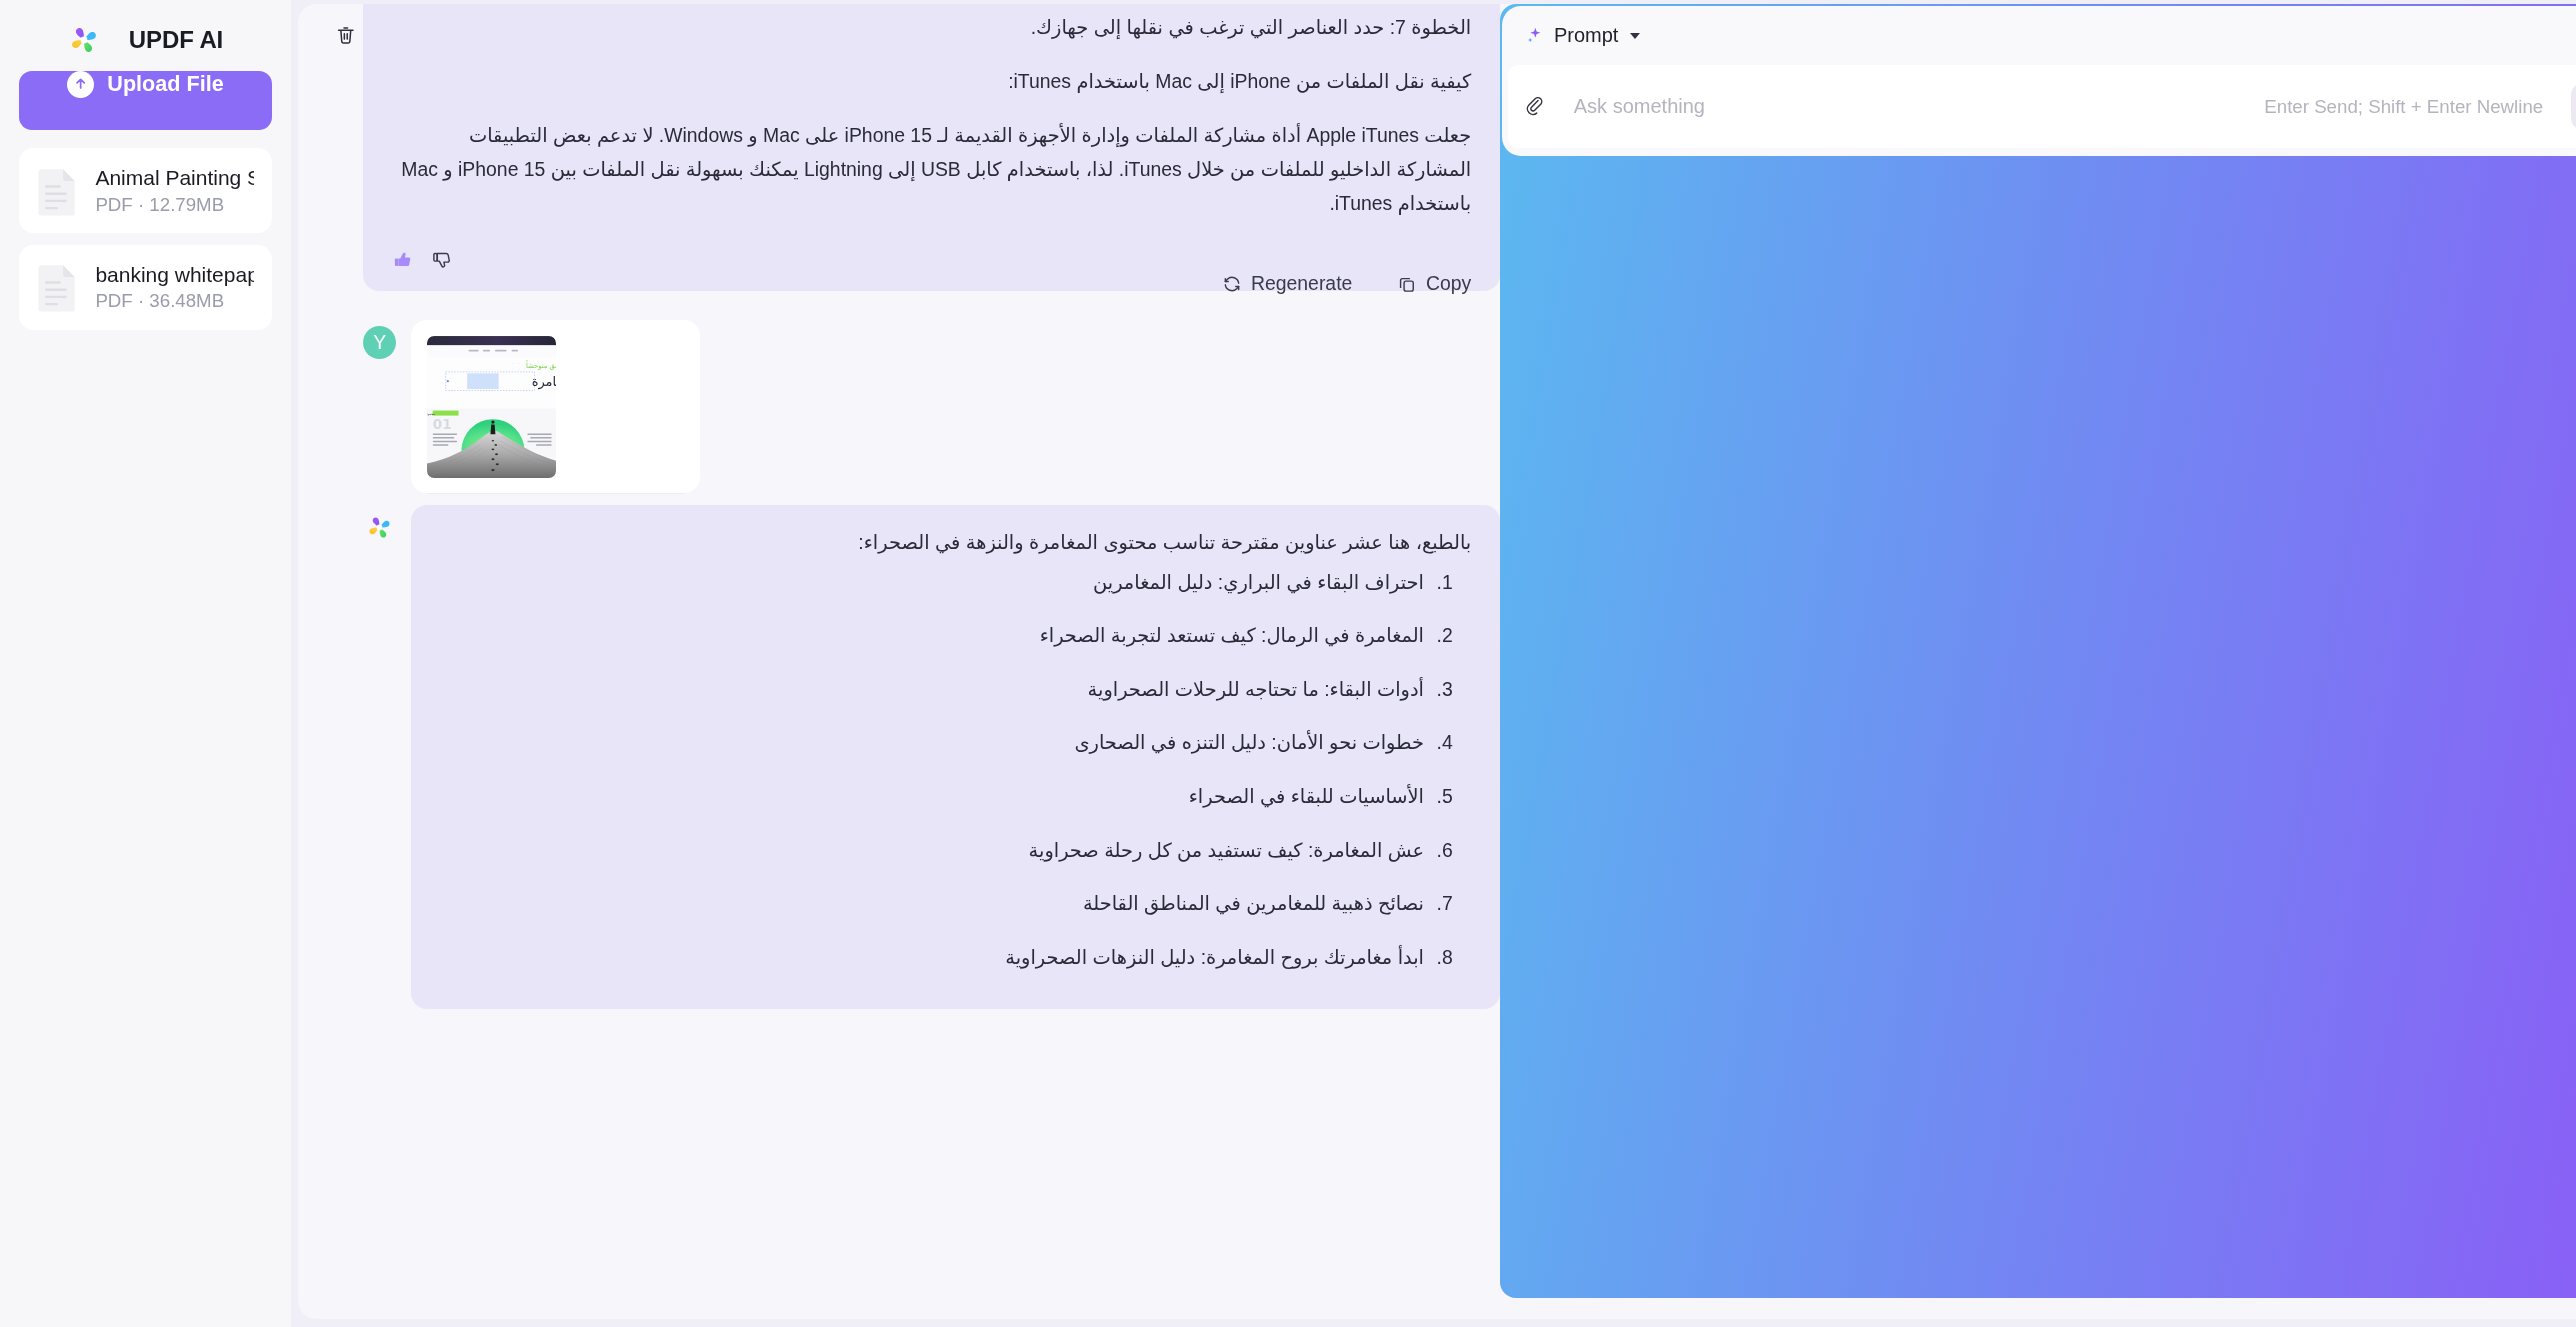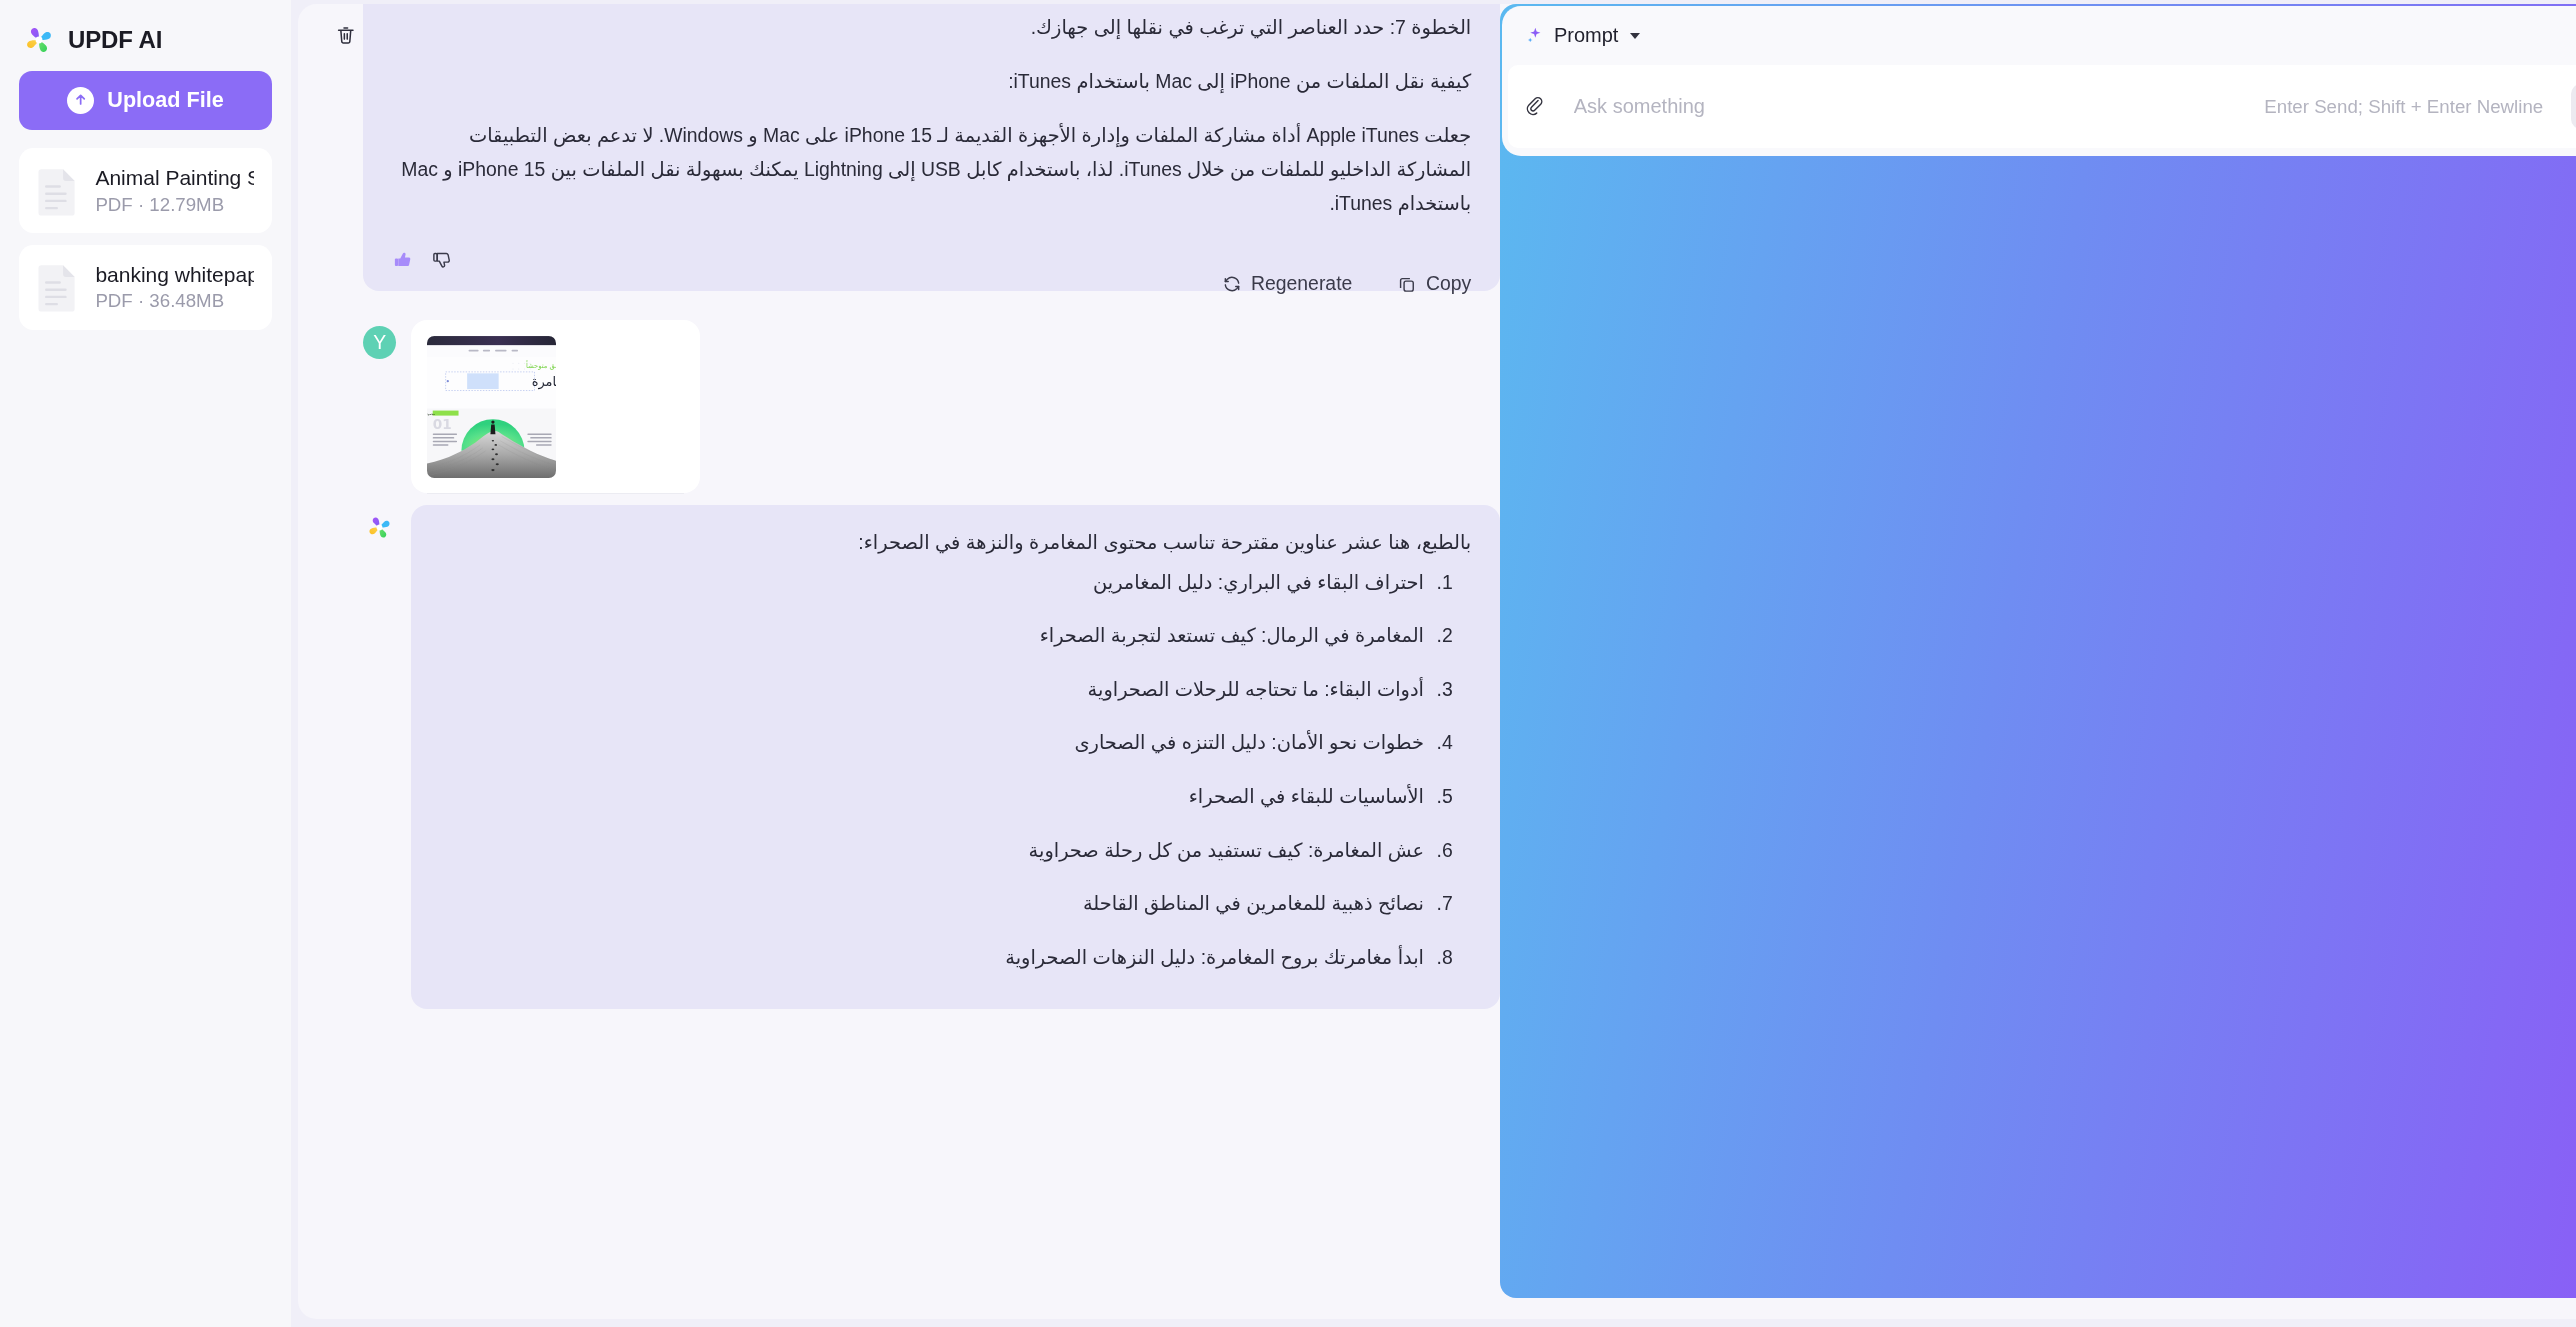--- a/index.html
+++ b/index.html
@@ -29,40 +29,40 @@
     background: #f7f7fa;
     display: flex;
     flex-direction: column;
     padding: 0 18.7px;
     position: relative;
   }
 
   .brand {
     display: flex;
     align-items: center;
-    gap: 13px;
+    gap: 29px;
     padding: 18.7px 4.3px 0 4.3px;
     height: 62px;
+    justify-content: center;
   }
   .brand-logo { width: 32px; height: 32px; flex: 0 0 32px; }
   .brand-title {
     font-size: 24px;
     font-weight: 700;
     color: #1b1b24;
     letter-spacing: -0.1px;
   }
 
   .upload-btn {
     margin-top: 8.6px;
     height: 59px;
     border-radius: 13px;
     background: #8b6cf6;
     color: #ffffff;
     display: flex;
-    align-items: center;
     justify-content: center;
     gap: 13px;
     font-size: 21.6px;
     font-weight: 600;
     cursor: pointer;
     border: none;
     user-select: none;
   }
   .upload-icon {
     width: 27px; height: 27px;

